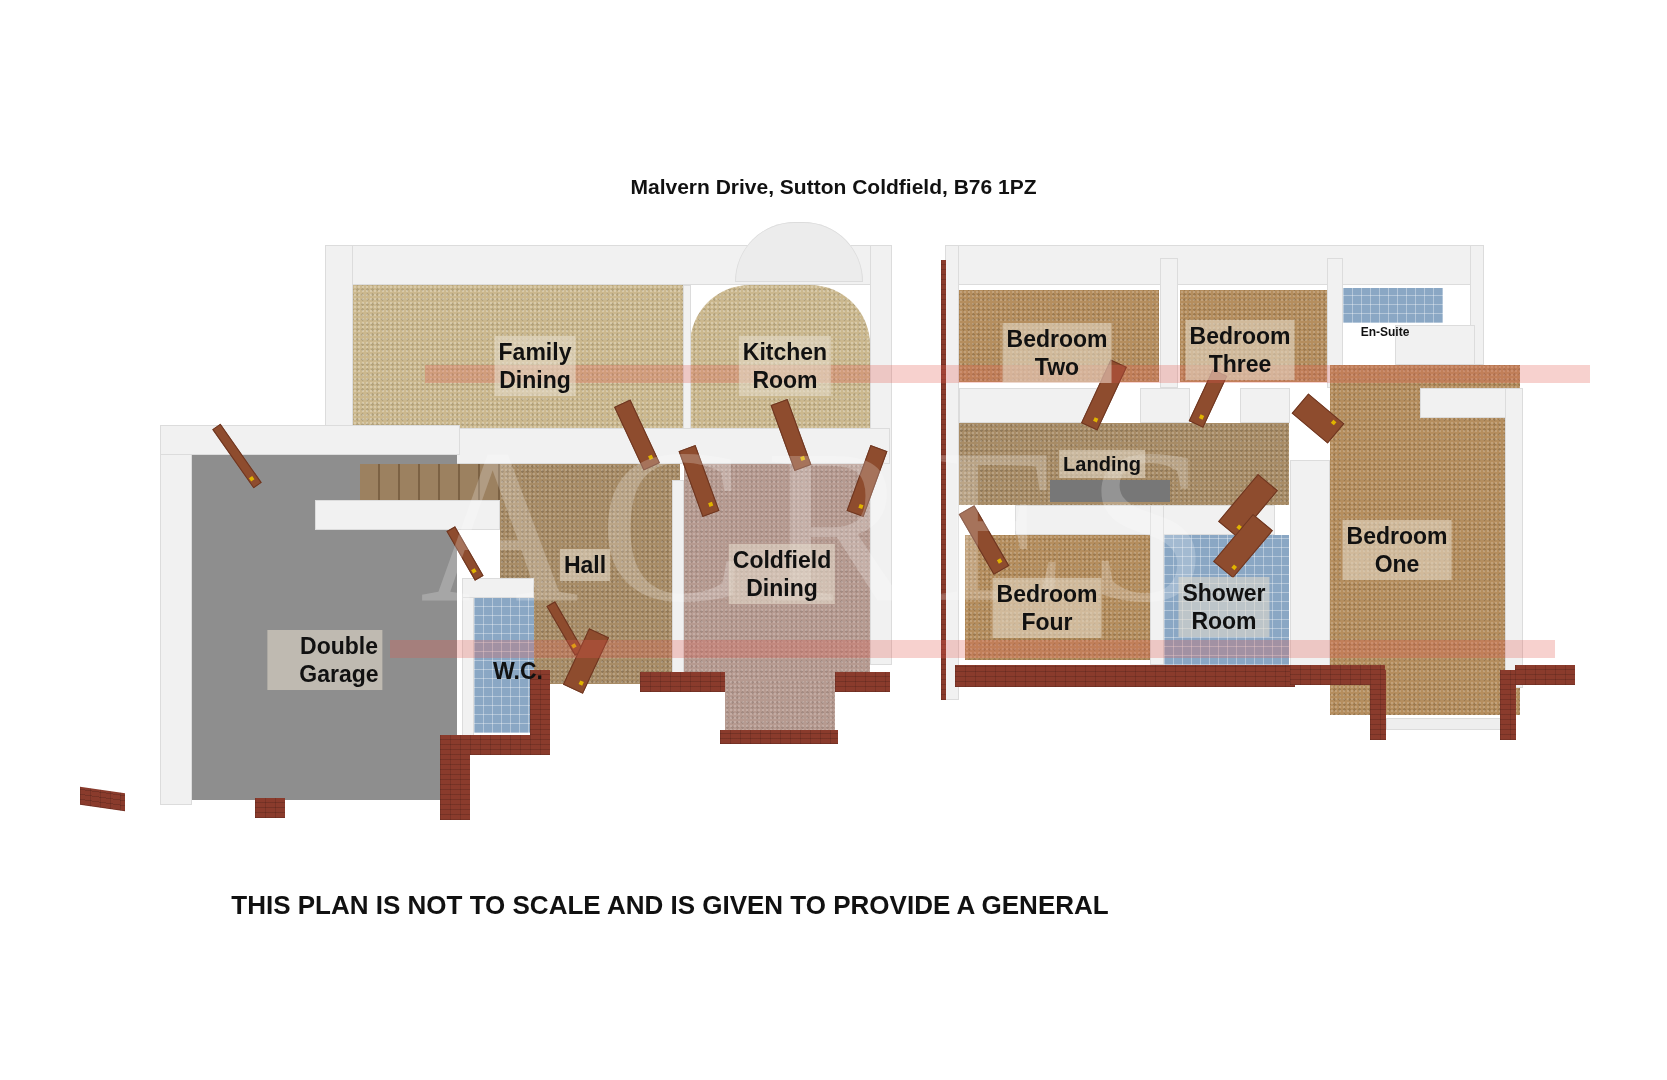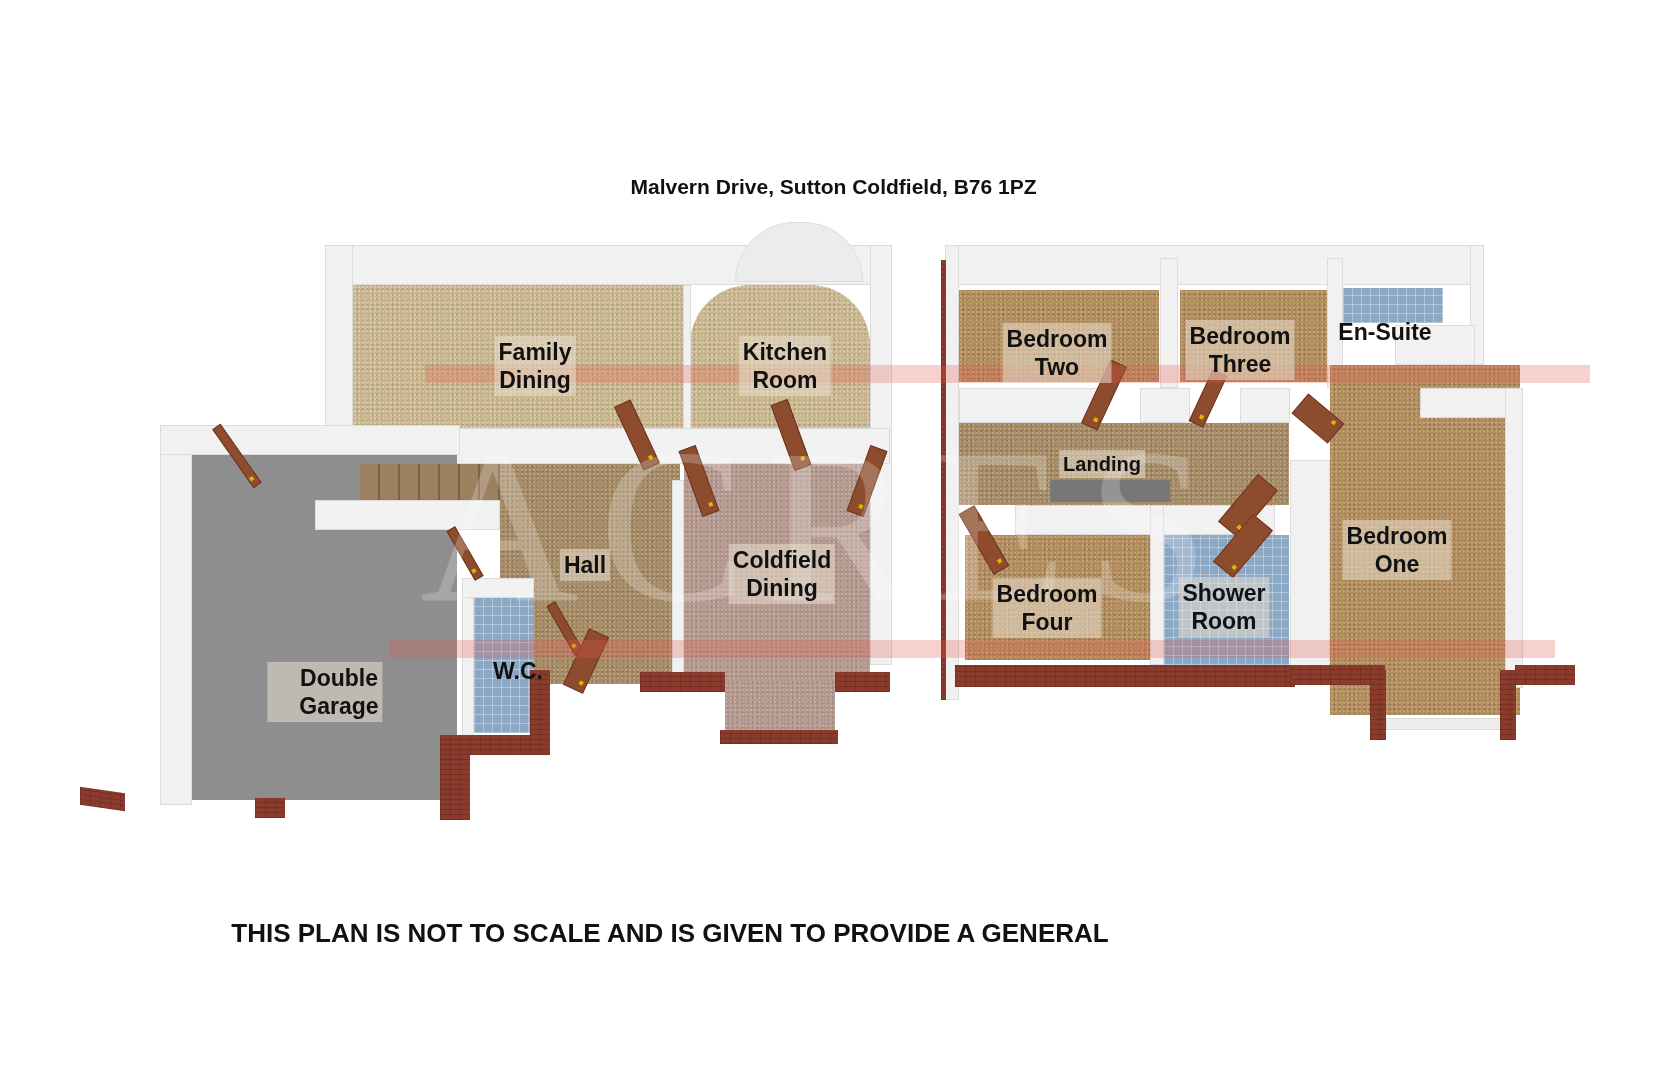--- a/index.html
+++ b/index.html
@@ -31,28 +31,28 @@
     background-size:4px 4px, 5px 5px; }
   .garage { background:#8e8e8e; }
   .tiles { background:#8aa7c4;
     background-image: repeating-linear-gradient(0deg, rgba(255,255,255,0.35) 0 1px, transparent 1px 9px),
                       repeating-linear-gradient(90deg, rgba(255,255,255,0.35) 0 1px, transparent 1px 9px); }
   .door { position:absolute; background:#8e4c2e; border:1px solid #6d3621; transform-origin:center; }
   .door::after { content:""; position:absolute; width:4px; height:4px; background:#e0b400; right:3px; bottom:6px; }
   .label { position:absolute; background:rgba(232,222,206,0.55); color:#111;
            font-weight:bold; font-size:23px; line-height:28px; text-align:center; padding:2px 4px;
            transform:translateX(-50%); white-space:nowrap; }
-  .label.small { font-size:23px; line-height:20px; background:transparent; }
+  .label.small { font-size:12px; line-height:20px; background:transparent; }
   .stairs { position:absolute;
     background: repeating-linear-gradient(90deg, #9c8160 0 18px, #7c6244 18px 20px); }
   .watermark { position:absolute; font-family:"Liberation Serif", serif; font-size:220px; font-weight:normal;
                color:rgba(255,255,255,0.22); letter-spacing:20px; pointer-events:none; }
   .wm-band { position:absolute; height:18px; background:rgba(226,90,80,0.28); pointer-events:none; }
   .disclaimer { position:absolute; left:0; width:1340px; top:888px; text-align:center; font-weight:bold;
-                font-size:26px; line-height:34px; color:#111;margin-top:28px; }
+                font-size:26px; line-height:34px; color:#111; }
   .disclaimer span { display:block; }
 </style>
 </head>
 <body>
 
 <div class="title">Malvern Drive, Sutton Coldfield, B76 1PZ</div>
 
 <div class="plan" style="left:0;top:0;width:900px;height:800px;">
 
   <div class="wall" style="left:325px;top:245px;width:565px;height:40px;"></div>
@@ -168,21 +168,21 @@
   <div>Kitchen</div>
   <div>Room</div>
 </div>
 <div class="label" style="left:585px;top:549px;">
   <div>Hall</div>
 </div>
 <div class="label" style="left:782px;top:544px;">
   <div>Coldfield</div>
   <div>Dining</div>
 </div>
-<div class="label" style="left:325px;top:662px;padding-left:32px;">
+<div class="label" style="left:325px;top:630px;padding-left:32px;">
   <div>Double</div>
   <div>Garage</div>
 </div>
 <div class="label" style="left:518px;top:655px;background:transparent;">
   <div>W.C.</div>
 </div>
 
 <div class="label" style="left:1057px;top:323px;">
   <div>Bedroom</div>
   <div>Two</div>

